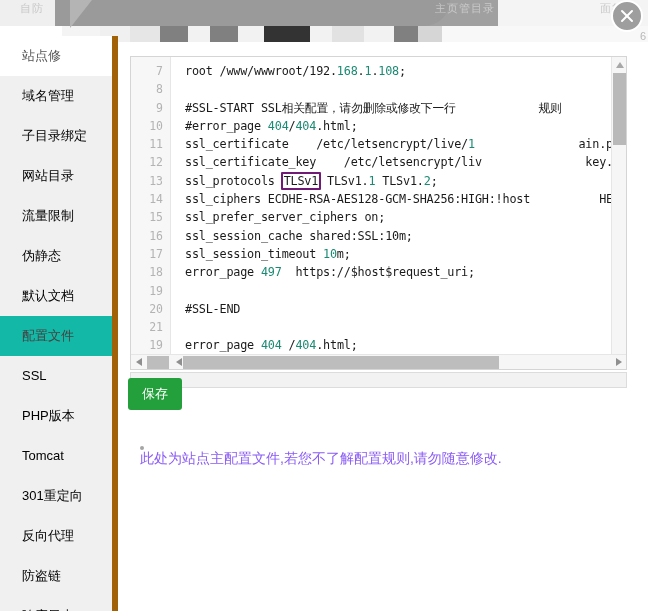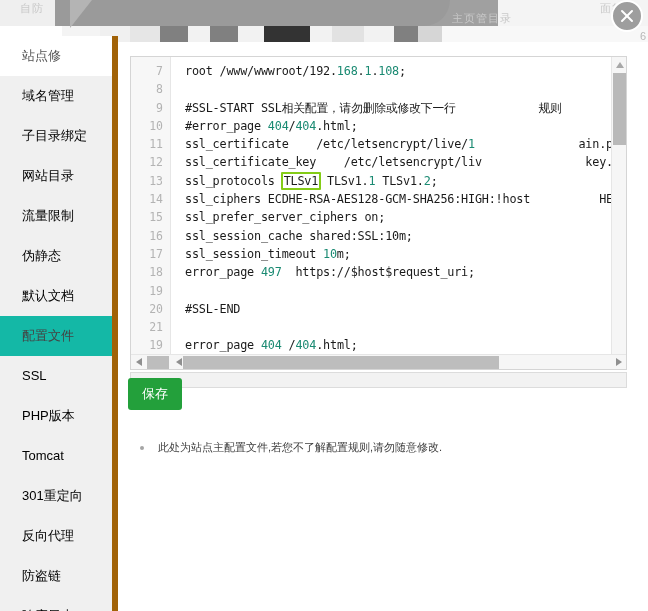--- a/index.html
+++ b/index.html
@@ -165,21 +165,21 @@
     height: 18.3px;
     line-height: 18.3px;
     font-family: "DejaVu Sans Mono", "Liberation Mono", monospace;
     font-size: 11.8px;
     color: #1a1a1a;
     white-space: pre;
     letter-spacing: -0.2px;
   }
   .num { color: #1a8a72; }
   .hl {
-    border: 2px solid #84cc16;
+    border: 2px solid #701a75;
     padding: 0 1px;
     margin: 0 -1px;
     border-radius: 1px;
   }
   .redact {
     display: inline-block;
     background: #ffffff;
     position: relative;
     z-index: 3;
   }
@@ -255,24 +255,25 @@
     border-radius: 3px;
     font-size: 13px;
     font-family: "Liberation Sans", "DejaVu Sans", sans-serif;
     cursor: pointer;
   }
 
   
   .note {
     position: absolute;
     left: 28px; top: 398px;
-    font-size: 11px;
-    color: #404040;
+    font-size: 14px;
+    color: #8b5cf6;
     display: flex;
     align-items: flex-start;
+    flex-direction: column;
   }
   .note .dot {
     width: 4px; height: 4px;
     border-radius: 50%;
     background: #a5a5a5;
     margin-top: 6px;
     margin-right: 14px;
     flex: 0 0 auto;
   }
 </style>
@@ -303,21 +304,21 @@
       <div class="mo" style="width: 26px; background: rgb(242, 242, 242);"></div>
       <div class="mo" style="width: 46px; background: rgb(51, 51, 51);"></div>
       <div class="mo" style="width: 22px; background: rgb(242, 242, 242);"></div>
       <div class="mo" style="width: 32px; background: rgb(226, 226, 226);"></div>
       <div class="mo" style="width: 30px; background: rgb(242, 242, 242);"></div>
       <div class="mo" style="width: 24px; background: rgb(128, 128, 128);"></div>
       <div class="mo" style="width: 24px; background: rgb(214, 214, 214);"></div>
       <div class="mo" style="width: 206px; background: rgb(248, 248, 248);"></div>
     </div>
   <div class="top-gray-shape"></div>
-  <div class="top-faded-text" style="left:452px;margin-top:10px;">主页管目录</div>
+  <div class="top-faded-text" style="left:435px;">主页管目录</div>
   <div class="top-faded-text" style="left:600px;">面往</div>
   <div class="top-faded-text" style="left:20px;">自防</div>
 </div>
 
 <div class="close-btn">
   <span>
     <svg width="16" height="16" viewBox="0 0 16 16">
       <line x1="3" y1="3" x2="13" y2="13" stroke="#ffffff" stroke-width="2" stroke-linecap="round"></line>
       <line x1="13" y1="3" x2="3" y2="13" stroke="#ffffff" stroke-width="2" stroke-linecap="round"></line>
     </svg>

